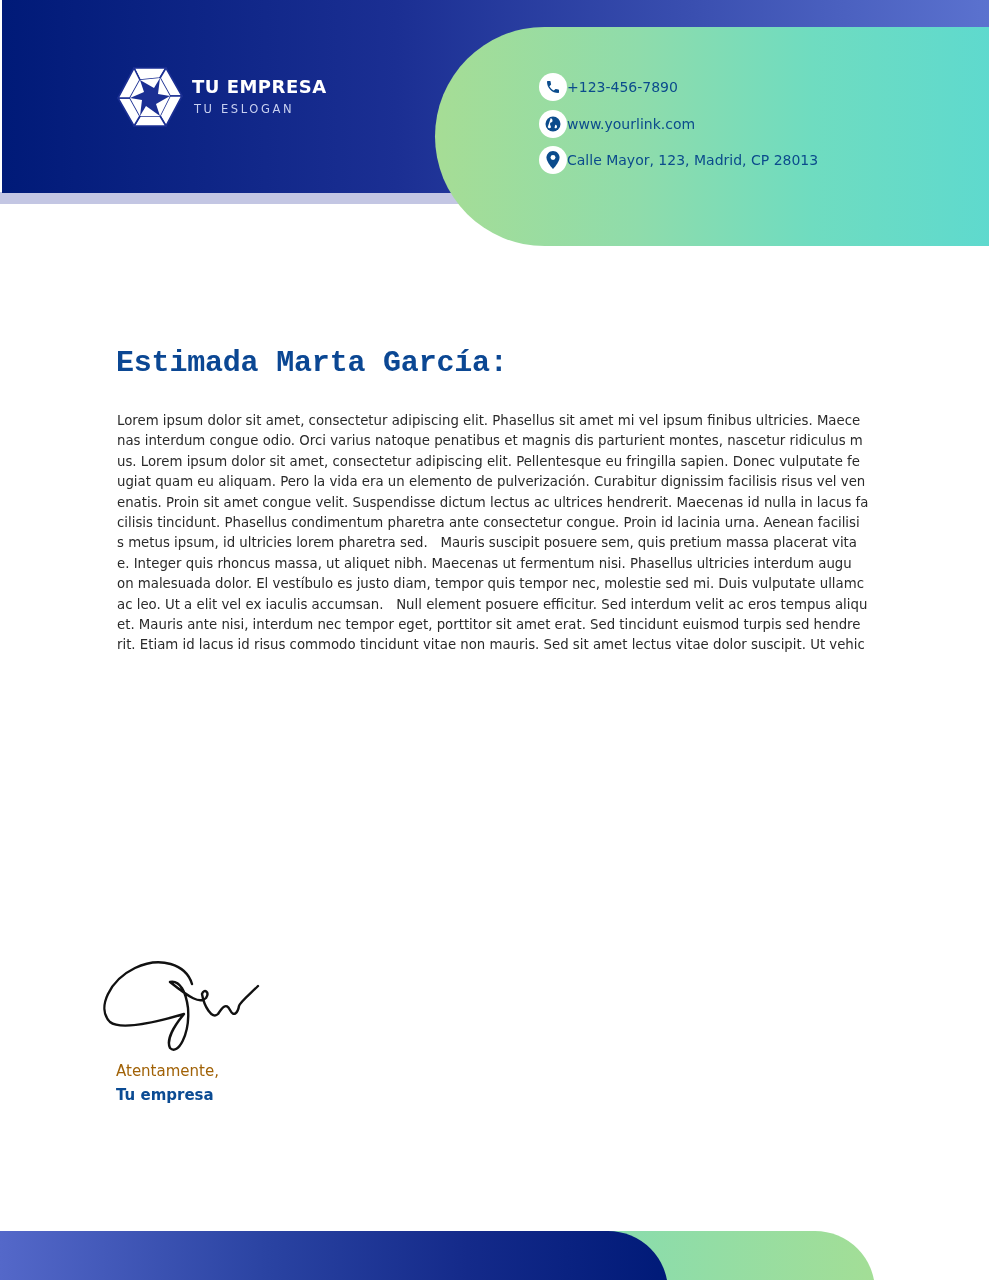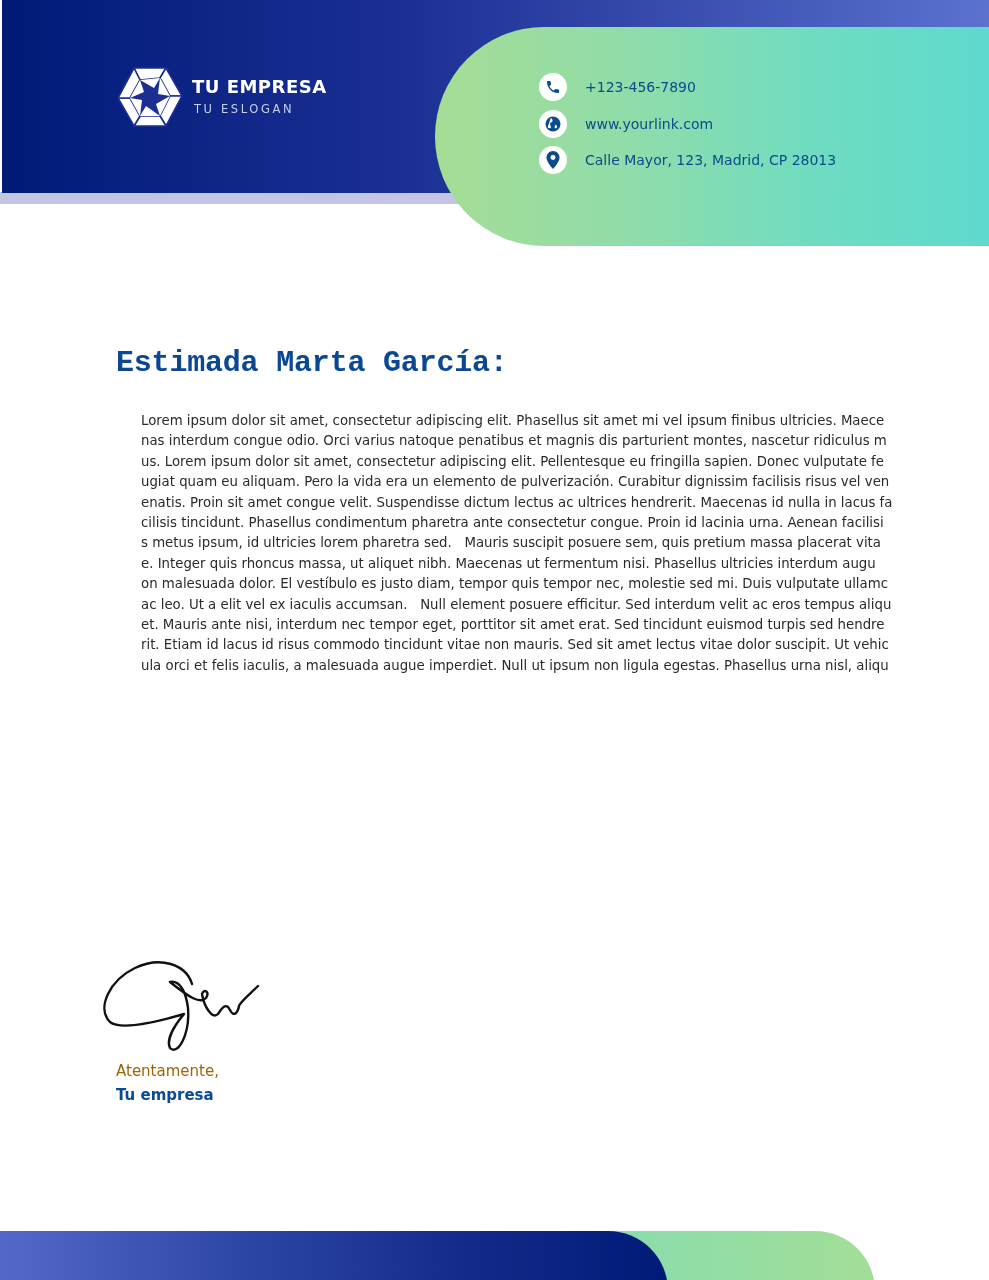--- a/index.html
+++ b/index.html
@@ -36,34 +36,34 @@
     }
     .contact-list { position: absolute; left: 539px; top: 69px; }
     .contact-item {
       display: flex; align-items: center; height: 36px; margin-bottom: 0.5px;
     }
     .contact-icon {
       width: 28px; height: 28px; border-radius: 50%; background: #ffffff;
       display: flex; align-items: center; justify-content: center; flex: none;
     }
     .contact-text {
-      margin-left: 18px; color: #0b4b8c; font-size: 14px;
+      color: #0b4b8c; font-size: 14px;
       font-family: "DejaVu Sans", sans-serif;
     }
     .greeting {
       position: absolute; left: 116px; top: 346px; margin: 0;
       color: #0b4793; font-size: 30px; font-weight: bold;
       font-family: Liberation Mono, monospace; letter-spacing: -0.2px;
     }
     .body-text {
       position: absolute; left: 117px; top: 411px; width: 760px;
       color: #2a2a2a; font-size: 13.3px; line-height: 20.4px;
       font-family: "DejaVu Sans", sans-serif; margin: 0;
     }
-    .body-line { display: block; white-space: pre; margin-left: 24px; }
+    .body-line { display: block; white-space: pre; }
     .signature { position: absolute; left: 100px; top: 958px; width: 165px; height: 100px; }
     .closing {
       position: absolute; left: 116px; top: 1062px;
       color: #a16207; font-size: 15px; font-family: "DejaVu Sans", sans-serif;
     }
     .closing-company {
       position: absolute; left: 116px; top: 1086px;
       color: #0b4b93; font-size: 15px; font-weight: bold; font-family: "DejaVu Sans", sans-serif;
     }
     .footer-green {
@@ -145,21 +145,20 @@
   <span class="body-line">us. Lorem ipsum dolor sit amet, consectetur adipiscing elit. Pellentesque eu fringilla sapien. Donec vulputate fe</span>
   <span class="body-line">ugiat quam eu aliquam. Pero la vida era un elemento de pulverización. Curabitur dignissim facilisis risus vel ven</span>
   <span class="body-line">enatis. Proin sit amet congue velit. Suspendisse dictum lectus ac ultrices hendrerit. Maecenas id nulla in lacus fa</span>
   <span class="body-line">cilisis tincidunt. Phasellus condimentum pharetra ante consectetur congue. Proin id lacinia urna. Aenean facilisi</span>
   <span class="body-line">s metus ipsum, id ultricies lorem pharetra sed.   Mauris suscipit posuere sem, quis pretium massa placerat vita</span>
   <span class="body-line">e. Integer quis rhoncus massa, ut aliquet nibh. Maecenas ut fermentum nisi. Phasellus ultricies interdum augu</span>
   <span class="body-line">on malesuada dolor. El vestíbulo es justo diam, tempor quis tempor nec, molestie sed mi. Duis vulputate ullamc</span>
   <span class="body-line">ac leo. Ut a elit vel ex iaculis accumsan.   Null element posuere efficitur. Sed interdum velit ac eros tempus aliqu</span>
   <span class="body-line">et. Mauris ante nisi, interdum nec tempor eget, porttitor sit amet erat. Sed tincidunt euismod turpis sed hendre</span>
   <span class="body-line">rit. Etiam id lacus id risus commodo tincidunt vitae non mauris. Sed sit amet lectus vitae dolor suscipit. Ut vehic</span>
-  <span class="body-line">ula orci et felis iaculis, a malesuada augue imperdiet. Null ut ipsum non ligula egestas. Phasellus urna nisl, aliqu</span>
 </div>
 
 <div class="signature">
   <svg width="165" height="100" viewBox="0 0 165 100">
     <path d="M92,26 C86,6 60,-2 35,10 C10,22 -4,50 10,64 C20,72 50,66 84,56 C74,68 66,82 70,90 C78,98 90,76 88,50 C86,34 80,22 70,24 C90,40 100,46 106,40 C110,34 104,30 102,36 C104,48 112,62 118,56 C122,50 126,44 130,52 C134,60 138,54 139,48 C140,44 150,36 158,28" fill="none" stroke="#111111" stroke-width="2.4" stroke-linecap="round" stroke-linejoin="round"></path>
   </svg>
 </div>
 <div class="closing">Atentamente,</div>
 <div class="closing-company">Tu empresa</div>
 

